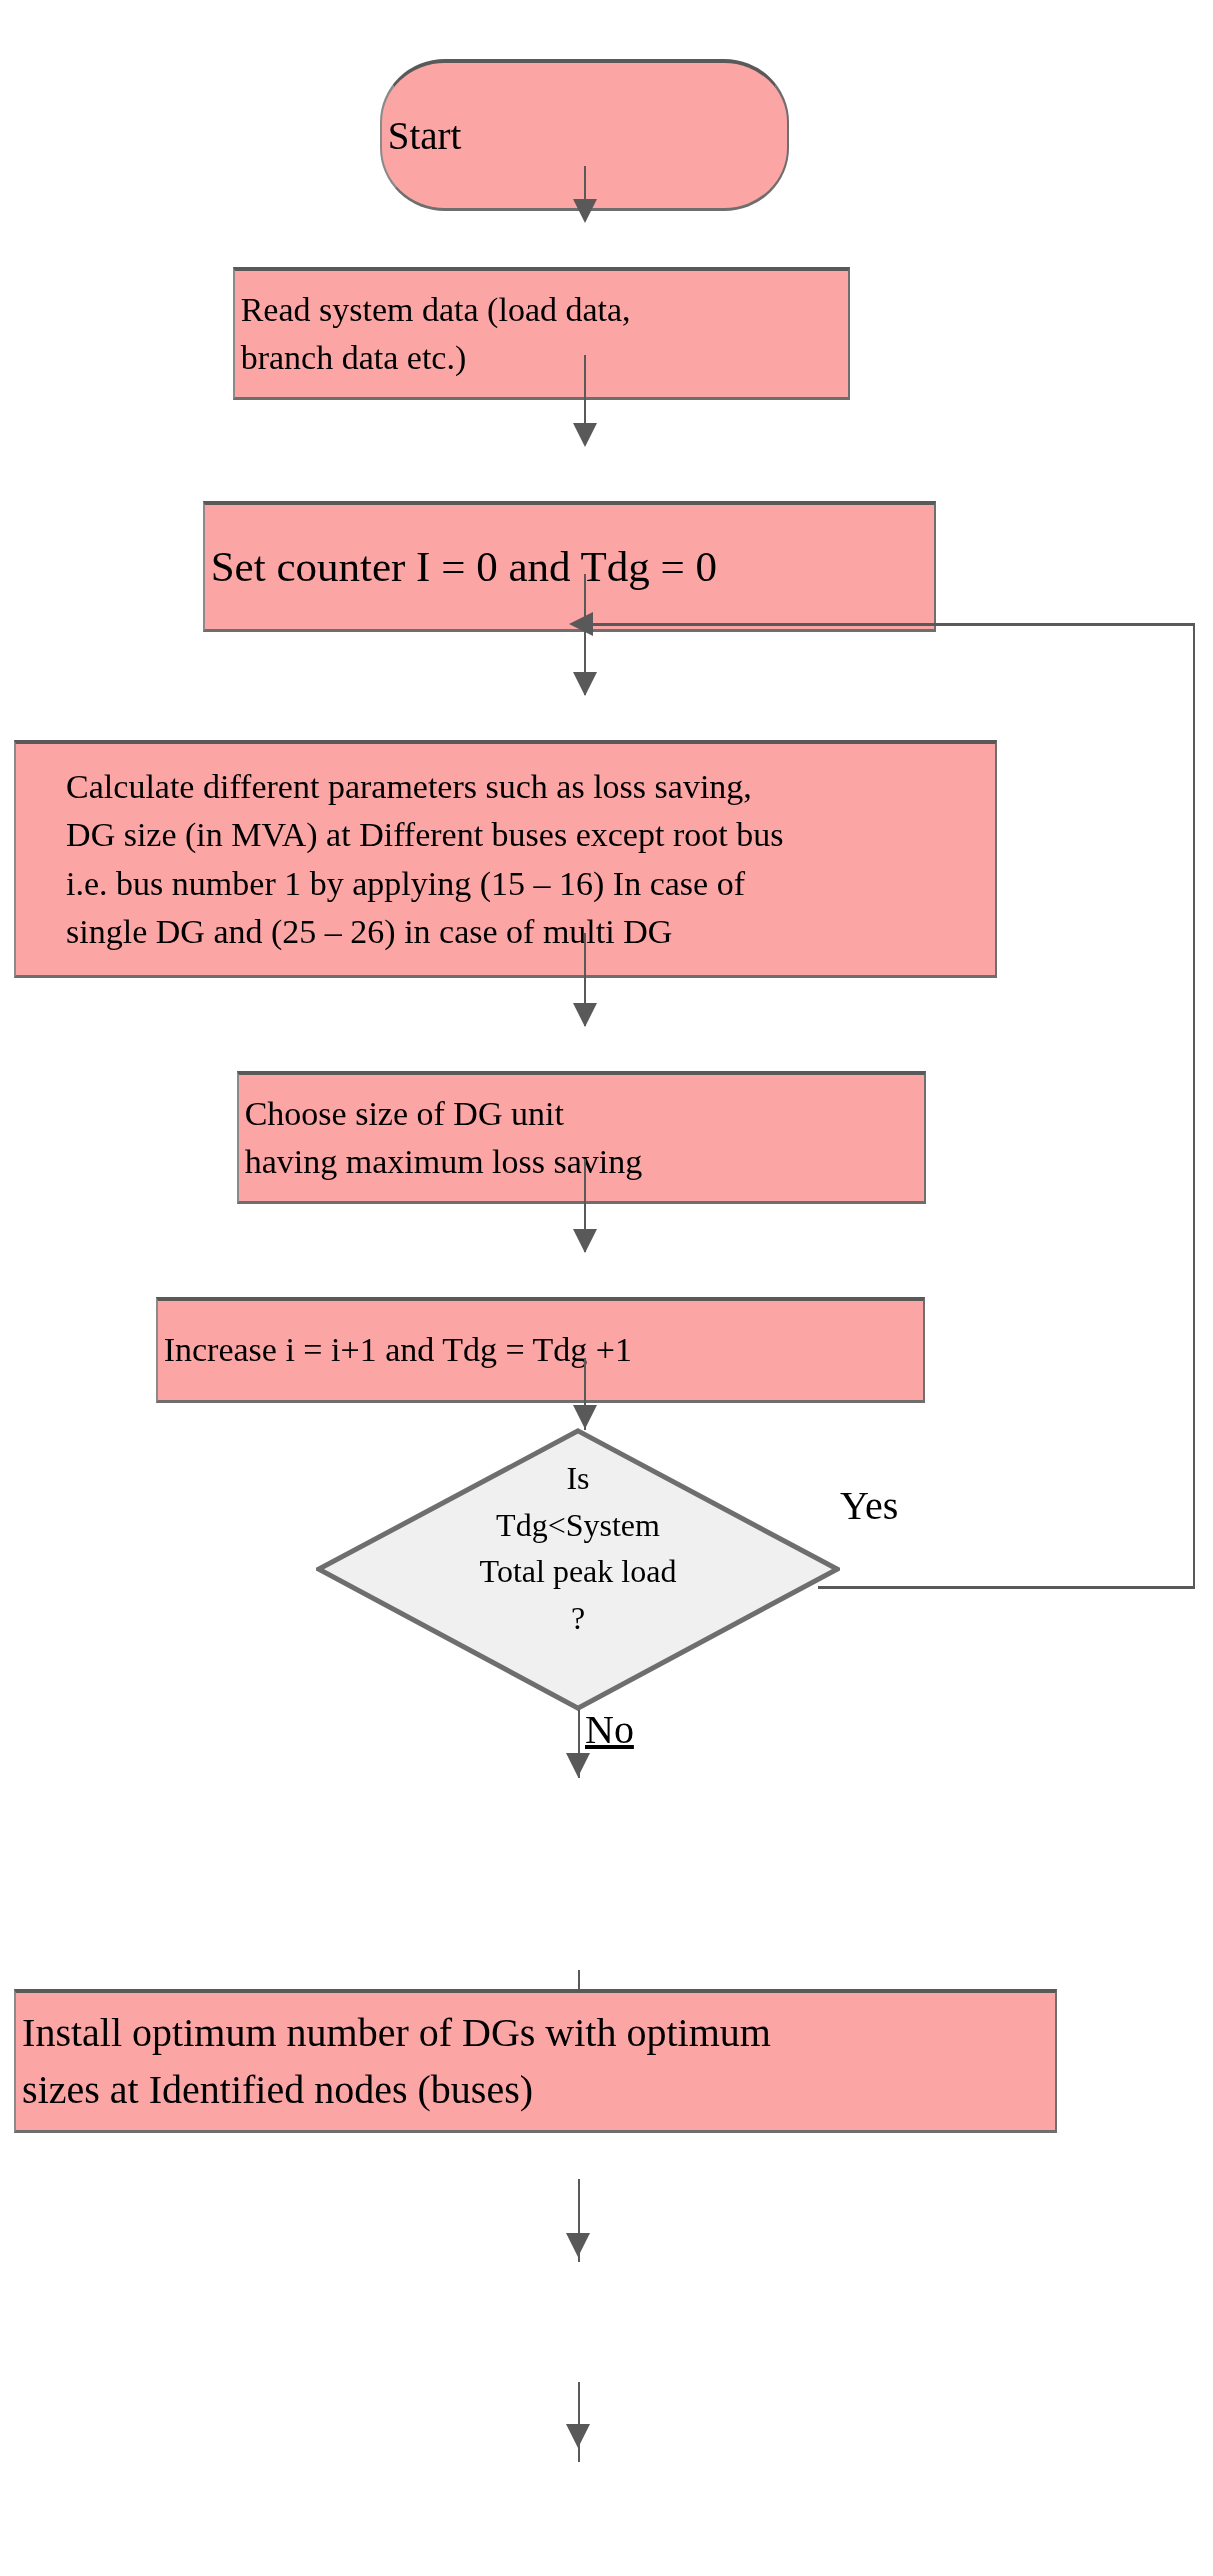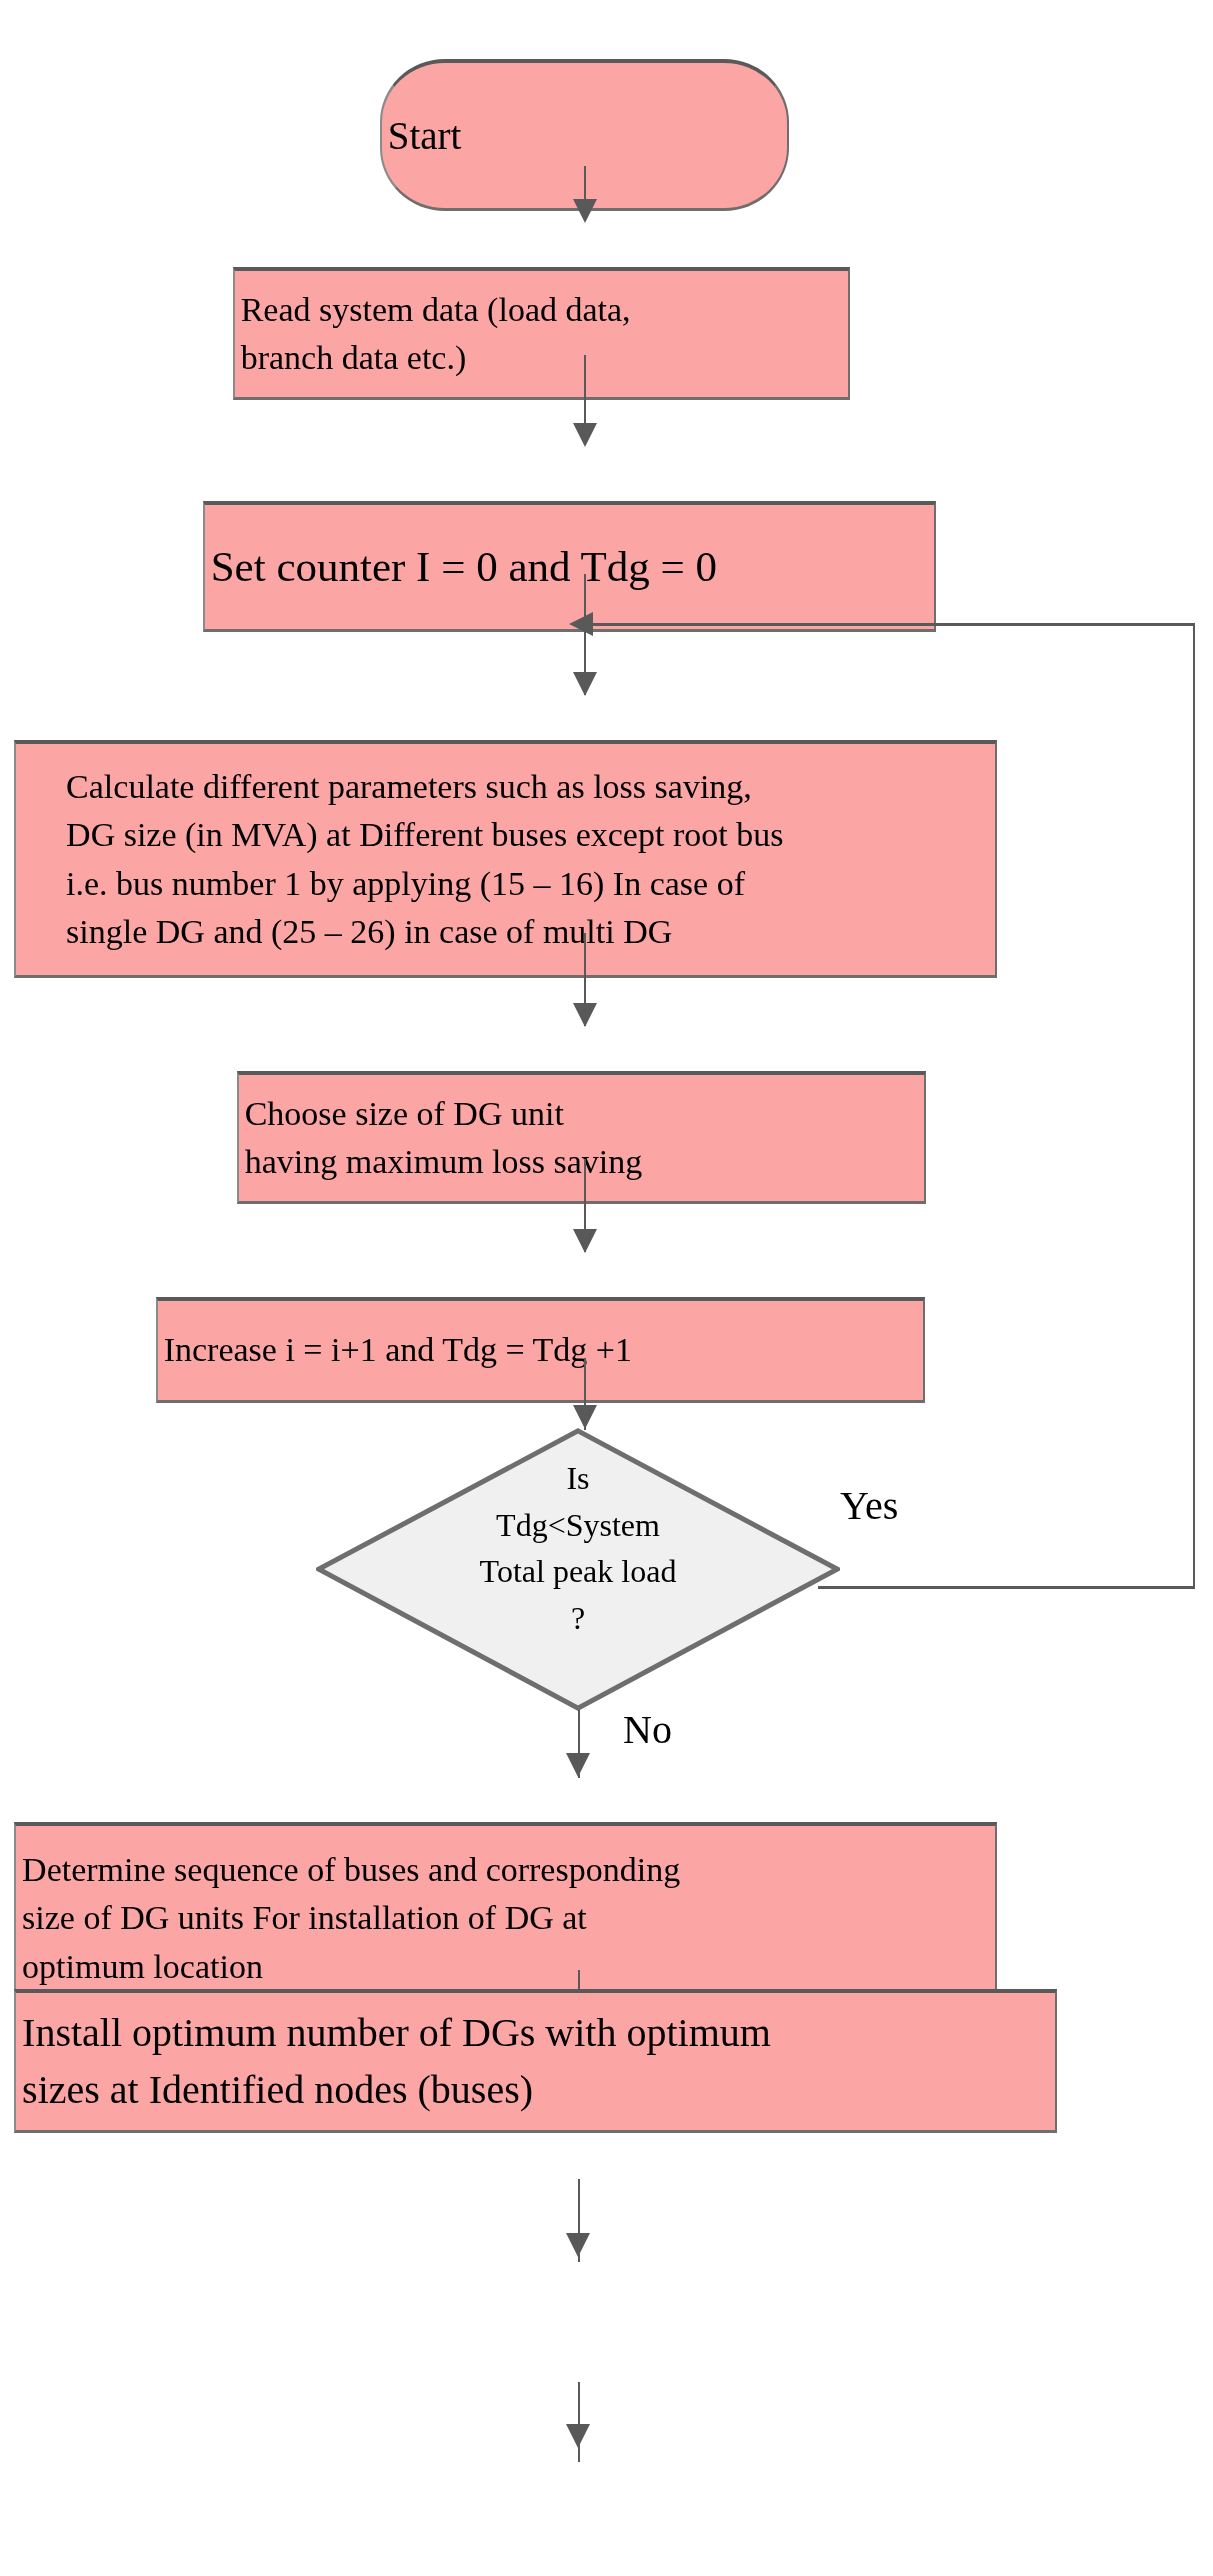--- a/index.html
+++ b/index.html
@@ -155,27 +155,22 @@
     </svg>
     <div class="diamond-label" style="top:27px;font-size:32px;">Is
 Tdg&lt;System
 Total peak load
 ?</div>
   </div>
 
   <div class="vline" style="left:578px;top:1710px;height:68px;"></div>
   <div class="arrow-down" style="left:566px;top:1753px;"></div>
 
-  <div class="edge-label" style="left:623px;top:1706px;font-size:40px;">No</div>
+  <div class="edge-label" style="left:585px;top:1706px;font-size:40px;text-decoration:underline;">No</div>
 
-  <div class="node" style="left:14.4px;top:1777px;width:983px;height:192px;font-size:34px;">
-    <span class="txt">Determine sequence of buses and corresponding
-size of DG units For installation of DG at
-optimum location</span>
-  </div>
 
   <div class="vline" style="left:578px;top:1970px;height:68px;"></div>
   <div class="arrow-down" style="left:566px;top:2013px;"></div>
 
   <div class="node" style="left:14.4px;top:1944px;width:1043px;height:144px;font-size:40px;">
     <span class="txt">Install optimum number of DGs with optimum
 sizes at Identified nodes (buses)</span>
   </div>
 
   <div class="vline" style="left:578px;top:2179px;height:83px;"></div>

